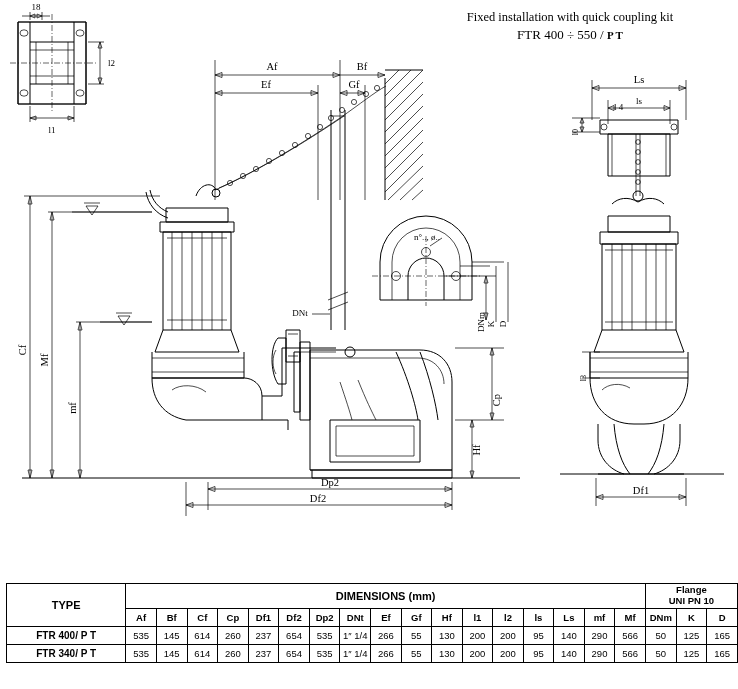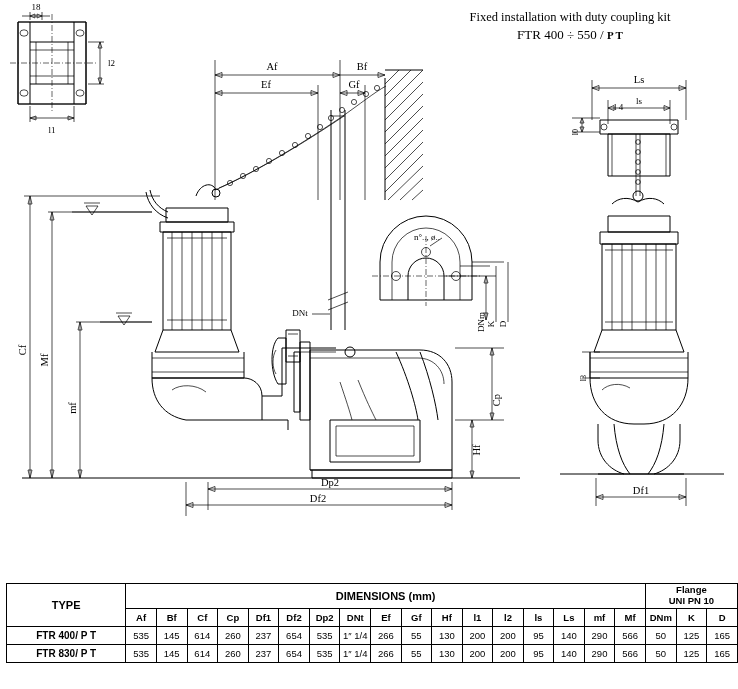--- a/index.html
+++ b/index.html
@@ -108,21 +108,21 @@
   .thin { stroke-width: 0.7; }
   .med { stroke-width: 1; }
   .dash { stroke-dasharray: 6 2 1 2; stroke-width: 0.6; }
 </style>
 </head>
 <body>
 
 <div class="page">
 
   <div class="title-block">
-    <div>Fixed installation with duty coupling kit</div>
+    <div>Fixed installation with quick coupling kit</div>
     <div class="line2"><span>FTR 400 ÷ 550 / </span><span class="pt">P T</span></div>
   </div>
 
   <svg class="drawing" viewBox="0 0 738 560">
 
     <g>
 
       <path class="ln med" d="M18 22 L86 22 L86 104 L18 104 Z"></path>
 
       <path class="ln med" d="M18 22 L18 104"></path>
@@ -508,21 +508,21 @@
         <td class="val">200</td>
         <td class="val">95</td>
         <td class="val">140</td>
         <td class="val">290</td>
         <td class="val">566</td>
         <td class="val">50</td>
         <td class="val">125</td>
         <td class="val">165</td>
       </tr>
       <tr>
-        <td class="rowlabel">FTR 830/ P T</td>
+        <td class="rowlabel">FTR 340/ P T</td>
         <td class="val">535</td>
         <td class="val">145</td>
         <td class="val">614</td>
         <td class="val">260</td>
         <td class="val">237</td>
         <td class="val">654</td>
         <td class="val">535</td>
         <td class="val">1″ 1/4</td>
         <td class="val">266</td>
         <td class="val">55</td>

